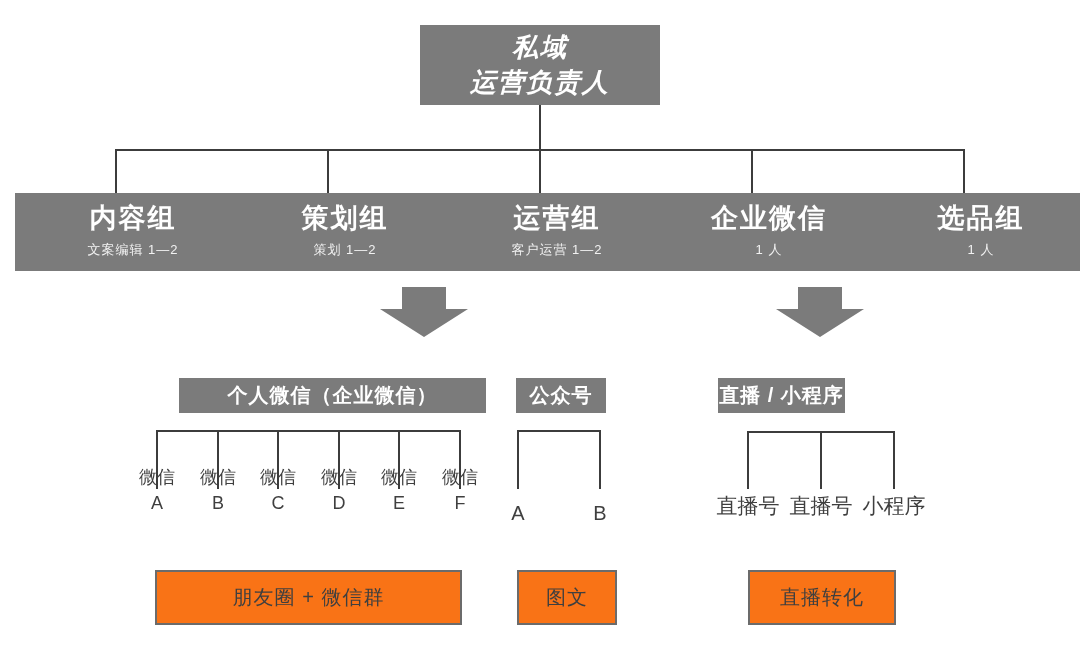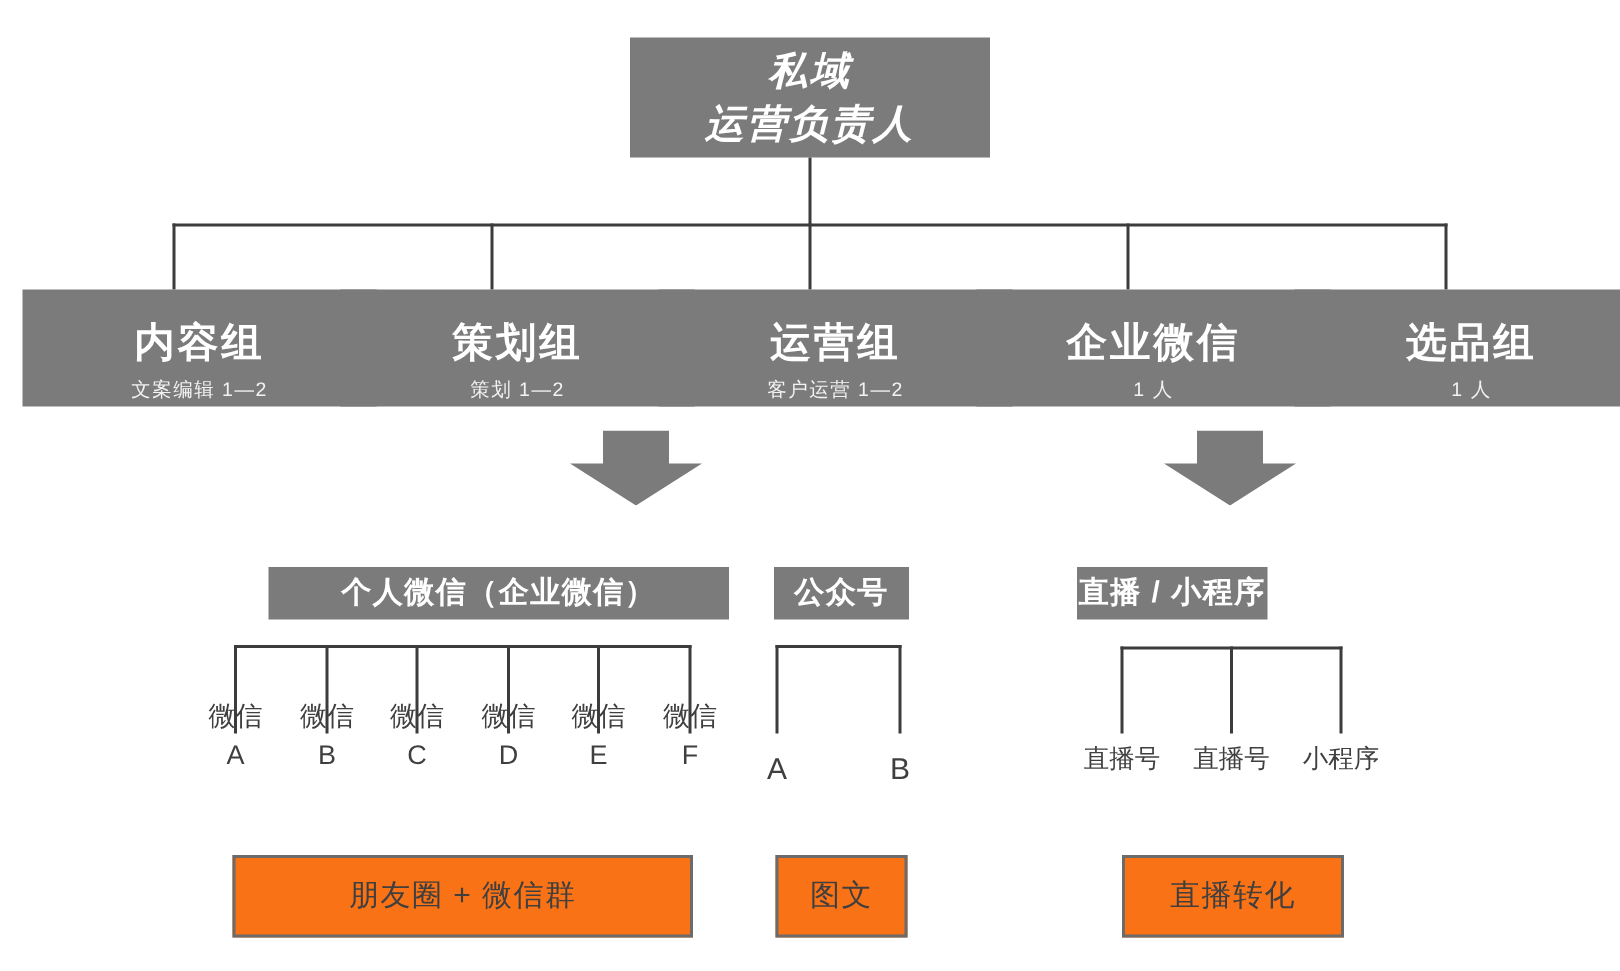--- a/index.html
+++ b/index.html
@@ -13,33 +13,33 @@
   #canvas{position:relative;width:1080px;height:647px;background:#fff;overflow:hidden;}
 
   .gbox{position:absolute;background:var(--gray);color:#fff;text-align:center;}
   .root-box{left:420px;top:25px;width:240px;height:80px;padding-top:5px;}
   .root-box .l1,.root-box .l2{font-size:26px;font-weight:bold;line-height:35px;letter-spacing:2px;font-style:italic;}
 
   .hline,.vline{position:absolute;background:var(--line);}
   .hline{height:2px;}
   .vline{width:2px;}
 
-  .dept{top:193px;width:236px;height:78px;padding-top:17px;}
+  .dept{top:193px;width:236px;height:78px;padding-top:7px;}
   .dept .title{font-size:27px;font-weight:bold;line-height:36px;letter-spacing:2px;}
   .dept .subtitle{font-size:13px;line-height:27px;color:#f2f2f2;letter-spacing:1px;}
 
   .arrow{position:absolute;width:88px;height:50px;}
   .arrow svg{display:block;}
 
   .chan-header{top:378px;height:35px;line-height:35px;font-size:20px;font-weight:bold;letter-spacing:1px;}
 
   .leaf{position:absolute;color:var(--leaf);text-align:center;}
   .leaf-2line{width:62px;top:464px;font-size:18px;line-height:26px;}
   .leaf-letter{width:30px;top:500px;font-size:20px;line-height:26px;}
-  .leaf-live{width:74px;top:494px;font-size:17px;line-height:24px;}
+  .leaf-live{width:74px;top:494px;font-size:21px;line-height:24px;}
 
   .outbox{position:absolute;top:570px;height:55px;border:2px solid var(--border);
           background:#f97316;color:var(--leaf);text-align:center;line-height:51px;
           font-size:20px;letter-spacing:1px;}
 </style>
 </head>
 <body>
 
 <div id="canvas">
 
@@ -135,16 +135,16 @@
   </div>
 
   <div class="leaf leaf-letter" style="left:503px;">A</div>
   <div class="leaf leaf-letter" style="left:585px;">B</div>
 
   <div class="leaf leaf-live" style="left:711px;">直播号</div>
   <div class="leaf leaf-live" style="left:784px;">直播号</div>
   <div class="leaf leaf-live" style="left:857px;">小程序</div>
 
   <div class="outbox" style="left:155px;width:307px;">朋友圈 + 微信群</div>
-  <div class="outbox" style="left:517px;width:88px;">图文</div>
+  <div class="outbox" style="left:517px;width:100px;">图文</div>
   <div class="outbox" style="left:748px;width:148px;">直播转化</div>
 
 </div>
 
 </body></html>

